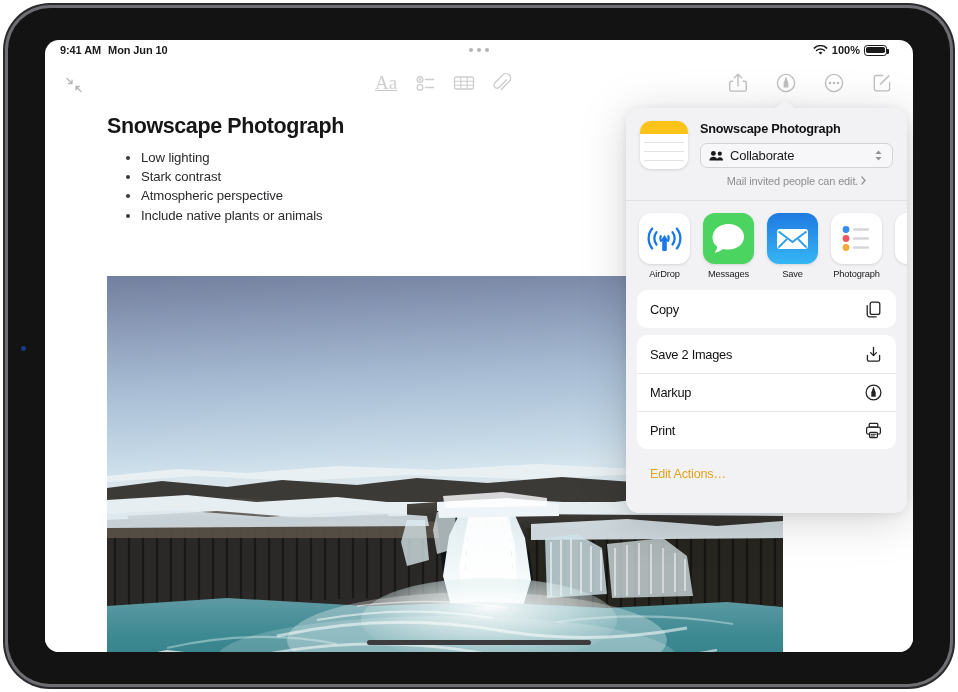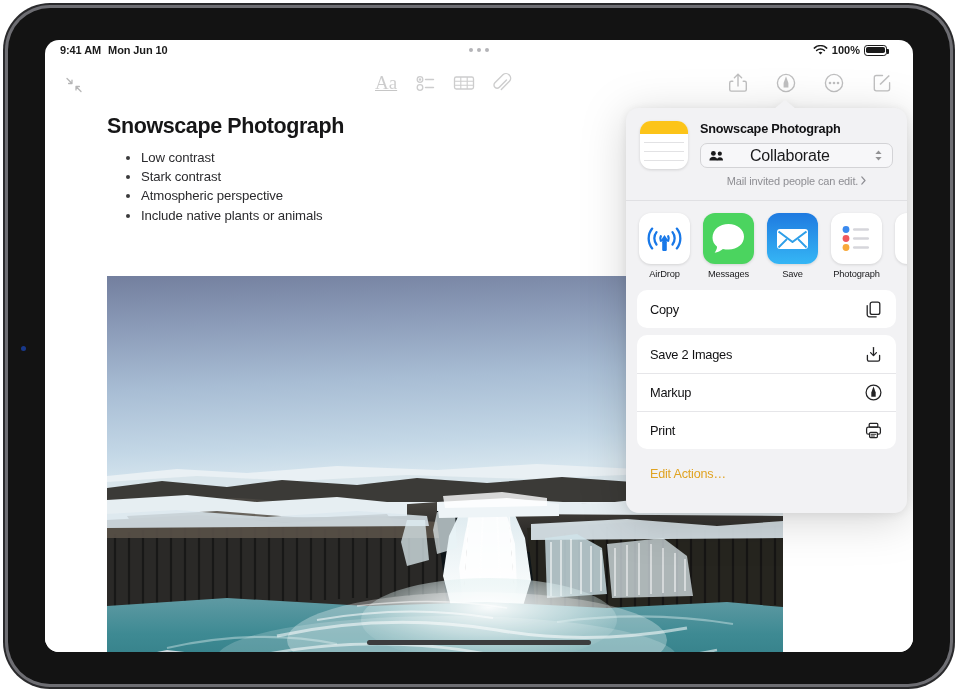--- a/index.html
+++ b/index.html
@@ -149,21 +149,21 @@
     font-size:12.7px; font-weight:bold; color:#111113;
     letter-spacing:-.2px; white-space:nowrap; overflow:hidden; text-overflow:ellipsis;
     margin-bottom:7px;
   }
   #collab-btn {
     display:flex; align-items:center; height:25px; width:100%;
     border:1px solid #d3d3d6; border-radius:7px; background:#f7f7f9;
     padding:0 8px; gap:6px;
   }
   #collab-btn .cb-label {
-    flex:1; font-size:16px; color:#1a1a1c; letter-spacing:-.2px;margin-left:20px;
+    flex:1; font-size:13px; color:#1a1a1c; letter-spacing:-.2px;
   }
   .people-icon { flex:none; display:block; }
   .chev-ud { flex:none; display:block; opacity:.45; }
   #perm-line {
     text-align:center; margin-top:7px;
     font-size:11px; color:#8e8e93; letter-spacing:-.15px;
     display:flex; align-items:center; justify-content:center; gap:3px;
   }
 
   
@@ -298,21 +298,21 @@
             <path d="M11.6 15.1 20.8 6l-1.1-1.1-9.2 9.1z" fill="#1d1d1f"></path>
           </svg>
         </span>
       </div>
     </div>
 
     <div id="note">
       <div id="note-title">Snowscape Photograph</div>
 
       <ul id="bullets">
-        <li>Low contrast</li>
+        <li>Low lighting</li>
         <li>Stark contrast</li>
         <li>Atmospheric perspective</li>
         <li>Include native plants or animals</li>
       </ul>
 
       <div id="photo">
         <svg viewBox="0 0 676 412" preserveAspectRatio="none">
           <defs>
             <linearGradient id="sky" x1="0" y1="0" x2="0.15" y2="1">
               <stop offset="0" stop-color="#737f9e"></stop>

